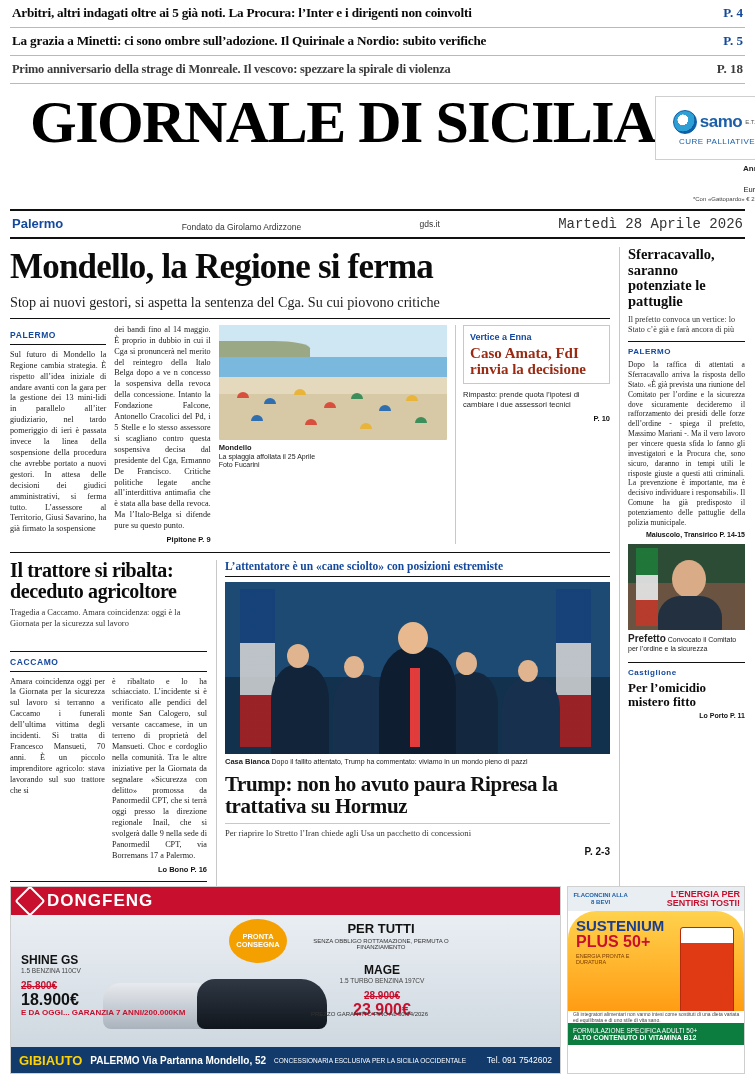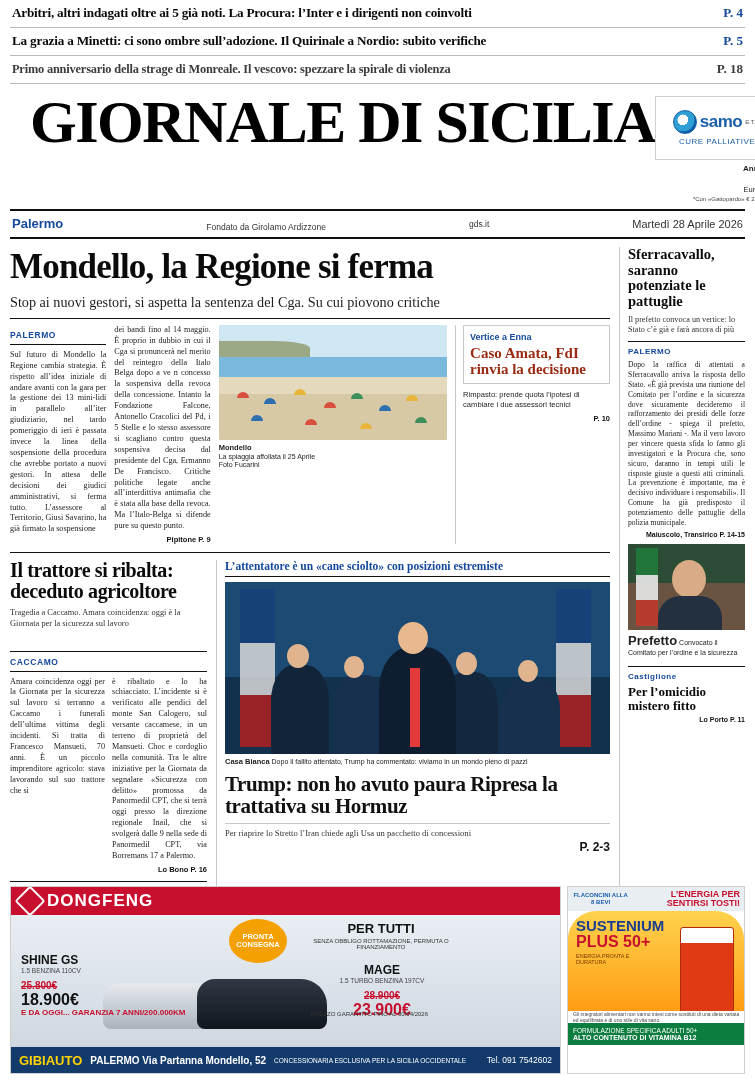--- a/index.html
+++ b/index.html
@@ -60,21 +60,21 @@
   .anno .star{font-size:6px;color:#444;}
 
   .mastline{border-top:2px solid #111;margin-top:6px;}
   .infobar{
     display:flex;align-items:center;justify-content:space-between;
     padding:4px 2px 5px 2px;border-bottom:2px solid #111;
   }
   .infobar .city{font-family:"Liberation Sans",sans-serif;font-weight:bold;font-size:13px;color:#14489c;}
   .infobar .mid{font-family:"Liberation Sans",sans-serif;font-size:8.5px;color:#333;}
   .infobar .site{font-family:"Liberation Sans",sans-serif;font-size:8.5px;color:#333;}
-  .infobar .date{font-family:Liberation Sans, sans-serif;font-size:11px;color:#333;}
+  .infobar .date{font-family:Liberation Mono, monospace;font-size:14px;color:#333;}
 
   
   .body-grid{display:flex;gap:9px;padding-top:8px;}
   .left-col{width:600px;}
   .right-col{width:126px;border-left:1px solid #c8c8c8;padding-left:8px;}
 
   .headline{
     font-size:35px;font-weight:bold;line-height:1.02;letter-spacing:-0.8px;color:#0b0b0b;
     margin:2px 0 9px 0;
   }
@@ -130,39 +130,39 @@
   .press-photo{
     width:100%;height:172px;margin-top:5px;position:relative;overflow:hidden;background:#15324f;
   }
   .pp-bg{position:absolute;inset:0;background:linear-gradient(#1d4a72 0 55%, #12314d 55% 100%);}
   .pp-flag{position:absolute;left:4%;top:4%;width:9%;height:92%;background:linear-gradient(#14407a 0 34%, #d8d8d8 34% 67%, #b02020 67% 100%);opacity:.85;}
   .pp-person{position:absolute;bottom:0;border-radius:40% 40% 0 0;}
   .pp-head{position:absolute;border-radius:50%;background:#e0b48f;}
 
   .trump-head{font-size:21px;font-weight:bold;line-height:1.05;letter-spacing:-0.4px;margin-top:6px;}
   .trump-sub{font-size:8.6px;color:#333;margin-top:6px;padding-top:4px;border-top:1px solid #c8c8c8;}
-  .pg-right{font-family:"Liberation Sans",sans-serif;font-weight:bold;font-size:12px;text-align:right;margin-top:2px;}
+  .pg-right{font-family:"Liberation Sans",sans-serif;font-weight:bold;font-size:10px;text-align:right;margin-top:8px;}
 
   
   .pm{display:flex;gap:8px;margin-top:7px;padding-top:6px;border-top:1px solid #111;}
   .pm-txt{width:116px;}
   .pm-kick{font-family:"Liberation Sans",sans-serif;font-weight:bold;font-size:8.5px;color:#14489c;}
   .pm-title{font-size:11.5px;font-weight:bold;line-height:1.1;margin-top:2px;}
   .pm-body{font-size:7.6px;line-height:1.3;color:#222;margin-top:4px;}
   .pm-photo{width:72px;height:58px;background:linear-gradient(#3a4a60,#17202c);position:relative;overflow:hidden;}
 
   
   .rc-title{font-size:14.5px;font-weight:bold;line-height:1.08;color:#0b0b0b;}
   .rc-sub{font-size:8.2px;color:#333;line-height:1.3;margin-top:5px;padding-bottom:5px;border-bottom:1px solid #111;}
   .rc-kick{font-family:"Liberation Sans",sans-serif;font-weight:bold;font-size:8px;color:#14489c;letter-spacing:.5px;margin:5px 0 4px;}
   .rc-body{font-size:7.6px;line-height:1.3;text-align:justify;color:#1b1b1b;}
   .rc-by{font-family:"Liberation Sans",sans-serif;font-weight:bold;font-size:7px;text-align:right;margin-top:3px;}
   .rc-photo{width:100%;height:86px;margin-top:6px;background:linear-gradient(#2c4c35 0 45%,#6a5340 45% 100%);position:relative;overflow:hidden;}
   .rc-cap{font-family:"Liberation Sans",sans-serif;font-size:7px;line-height:1.25;margin-top:3px;color:#222;}
-  .rc-cap b{font-size:13px;text-align:center;}
+  .rc-cap b{font-size:10px;text-align:center;}
 
   
   .ads{display:flex;gap:6px;position:absolute;left:10px;right:10px;bottom:6px;height:188px;}
   .ad-left{flex:1;border:1px solid #cfcfcf;background:#737373;position:relative;overflow:hidden;}
   .ad-right{width:176px;border:1px solid #cfcfcf;background:#fff;position:relative;overflow:hidden;}
 
   .dongfeng-bar{height:28px;background:#c8102e;display:flex;align-items:center;padding-left:8px;}
   .df-logo{font-family:"Liberation Sans",sans-serif;font-weight:bold;color:#fff;font-size:17px;letter-spacing:1px;}
   .df-mark{width:18px;height:18px;border:2px solid #fff;border-radius:3px;margin-right:6px;transform:rotate(45deg);}
   .ad-main{position:relative;height:132px;background:linear-gradient(#e9eef3,#cfd8e0);}

